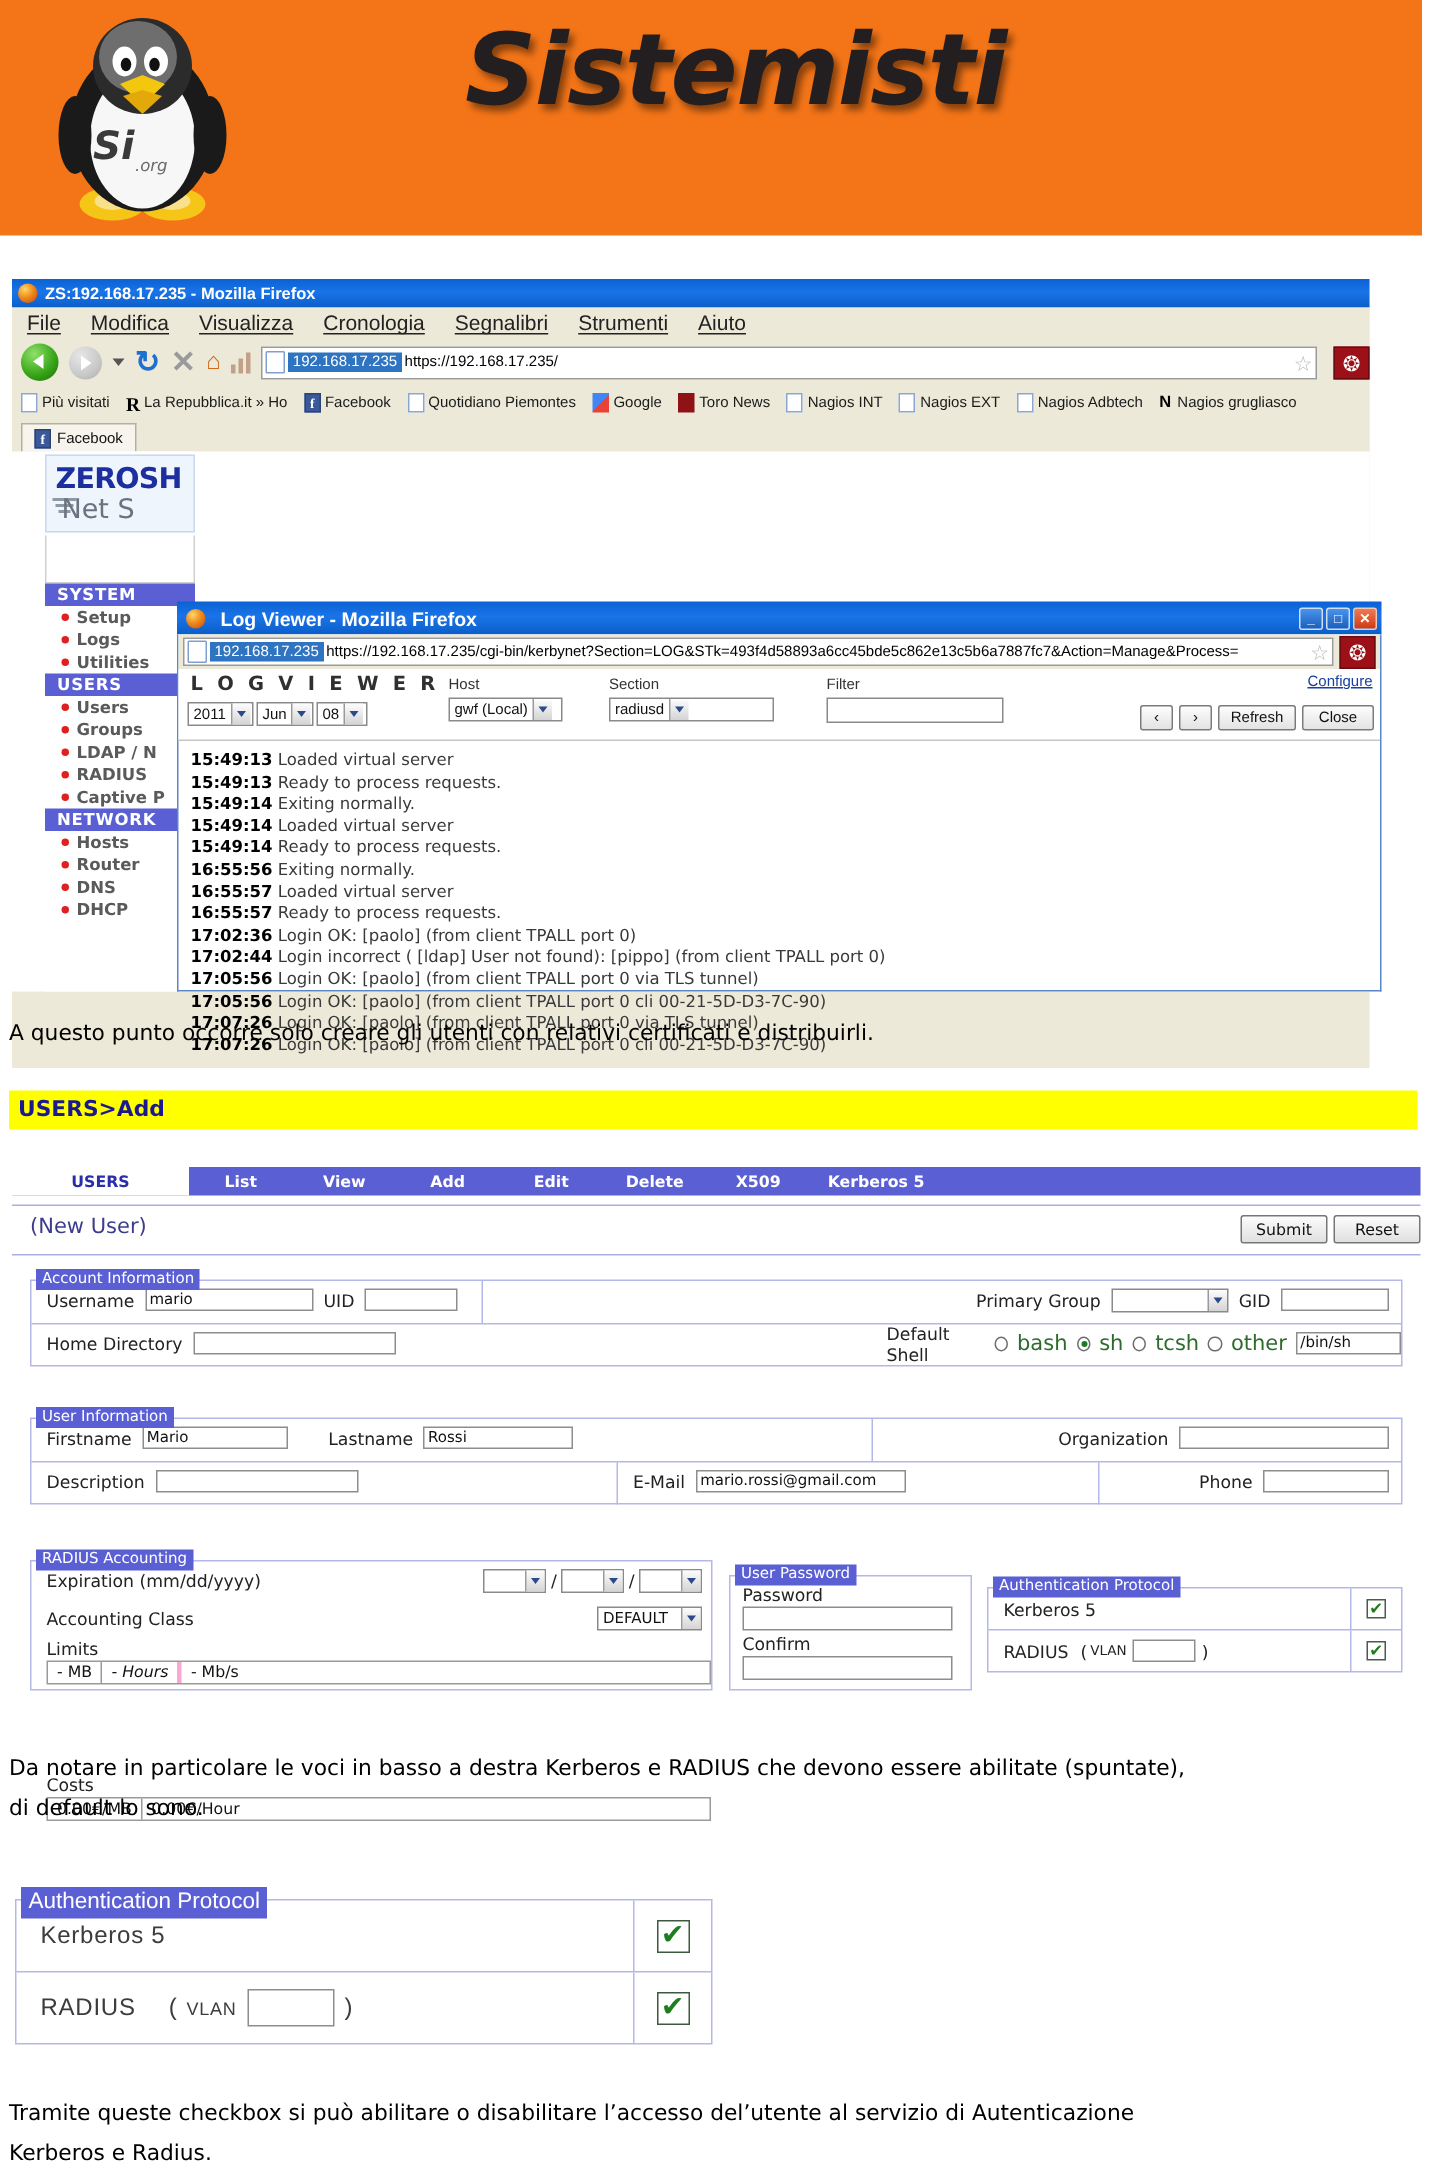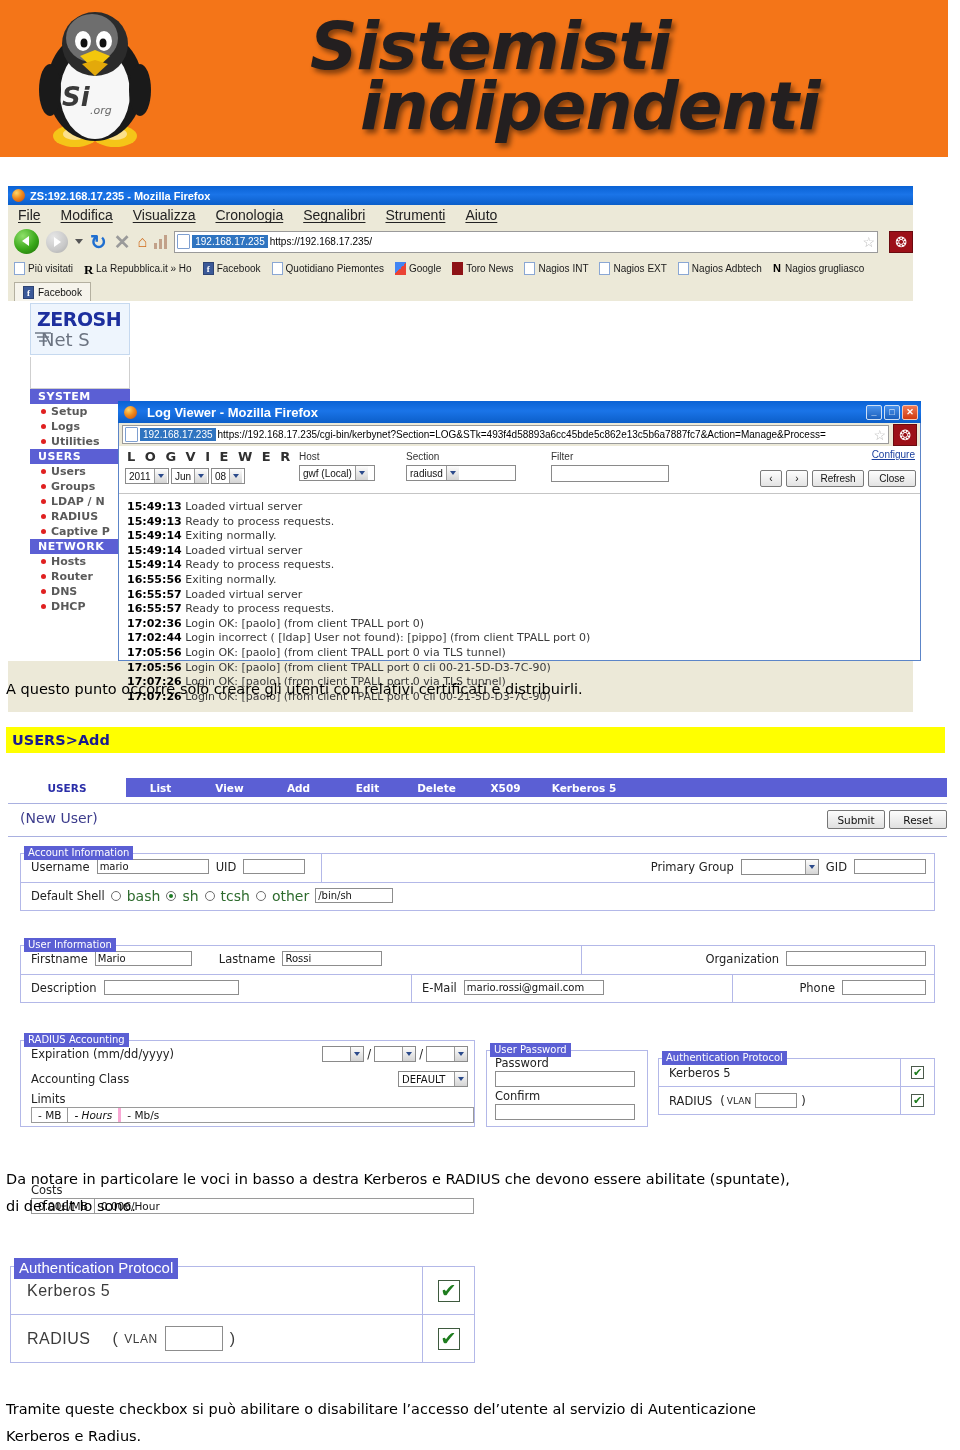--- a/index.html
+++ b/index.html
@@ -270,21 +270,20 @@
       <path d="M60 48 L75 42 L90 48 L75 62 Z" fill="#f3c70d"></path>
       <path d="M62 56 L75 52 L88 56 L75 68 Z" fill="#e3a90a"></path>
       <text x="42" y="98" font-family="DejaVu Sans, sans-serif" font-size="26" font-style="italic" font-weight="bold" fill="#3a3a3a">Si</text>
       <text x="70" y="106" font-family="DejaVu Sans, sans-serif" font-size="11" font-style="italic" fill="#6a6a6a">.org</text>
       <ellipse cx="30" cy="82" rx="11" ry="26" fill="#1a1a1a"></ellipse>
       <ellipse cx="120" cy="82" rx="11" ry="26" fill="#1a1a1a"></ellipse>
     </svg>
   </div>
   <div class="banner-text">
     <div class="bt1">Sistemisti</div>
-    <div class="bt2">indipendenti</div>
   </div>
 </div>
 
 <div class="shot1">
   <div class="ff-win">
 
     <div class="ff-title">
       <span class="ff-favicon"></span>
       <span>ZS:192.168.17.235 - Mozilla Firefox</span>
     </div>
@@ -573,20 +572,24 @@
         <span class="sel" style="width:78px">
           <span></span>
           <span class="arrow" style="margin-left:auto"></span>
         </span>
         <span class="flabel">GID</span>
         <span class="finput" style="width:72px;"></span>
       </div>
     </div>
     <div class="hsep"></div>
     <div style="display:flex; height:28px;">
+      <div class="frow" style="flex:0 0 560px;">
+        <span class="flabel">Home Directory</span>
+        <span class="finput" style="width:135px;"></span>
+      </div>
       <div class="frow" style="flex:1; gap:6px;">
         <span class="flabel">Default Shell</span>
         <span class="radio"></span>
         <span class="greenlbl">bash</span>
         <span class="radio on"></span>
         <span class="greenlbl">sh</span>
         <span class="radio"></span>
         <span class="greenlbl">tcsh</span>
         <span class="radio"></span>
         <span class="greenlbl">other</span>

